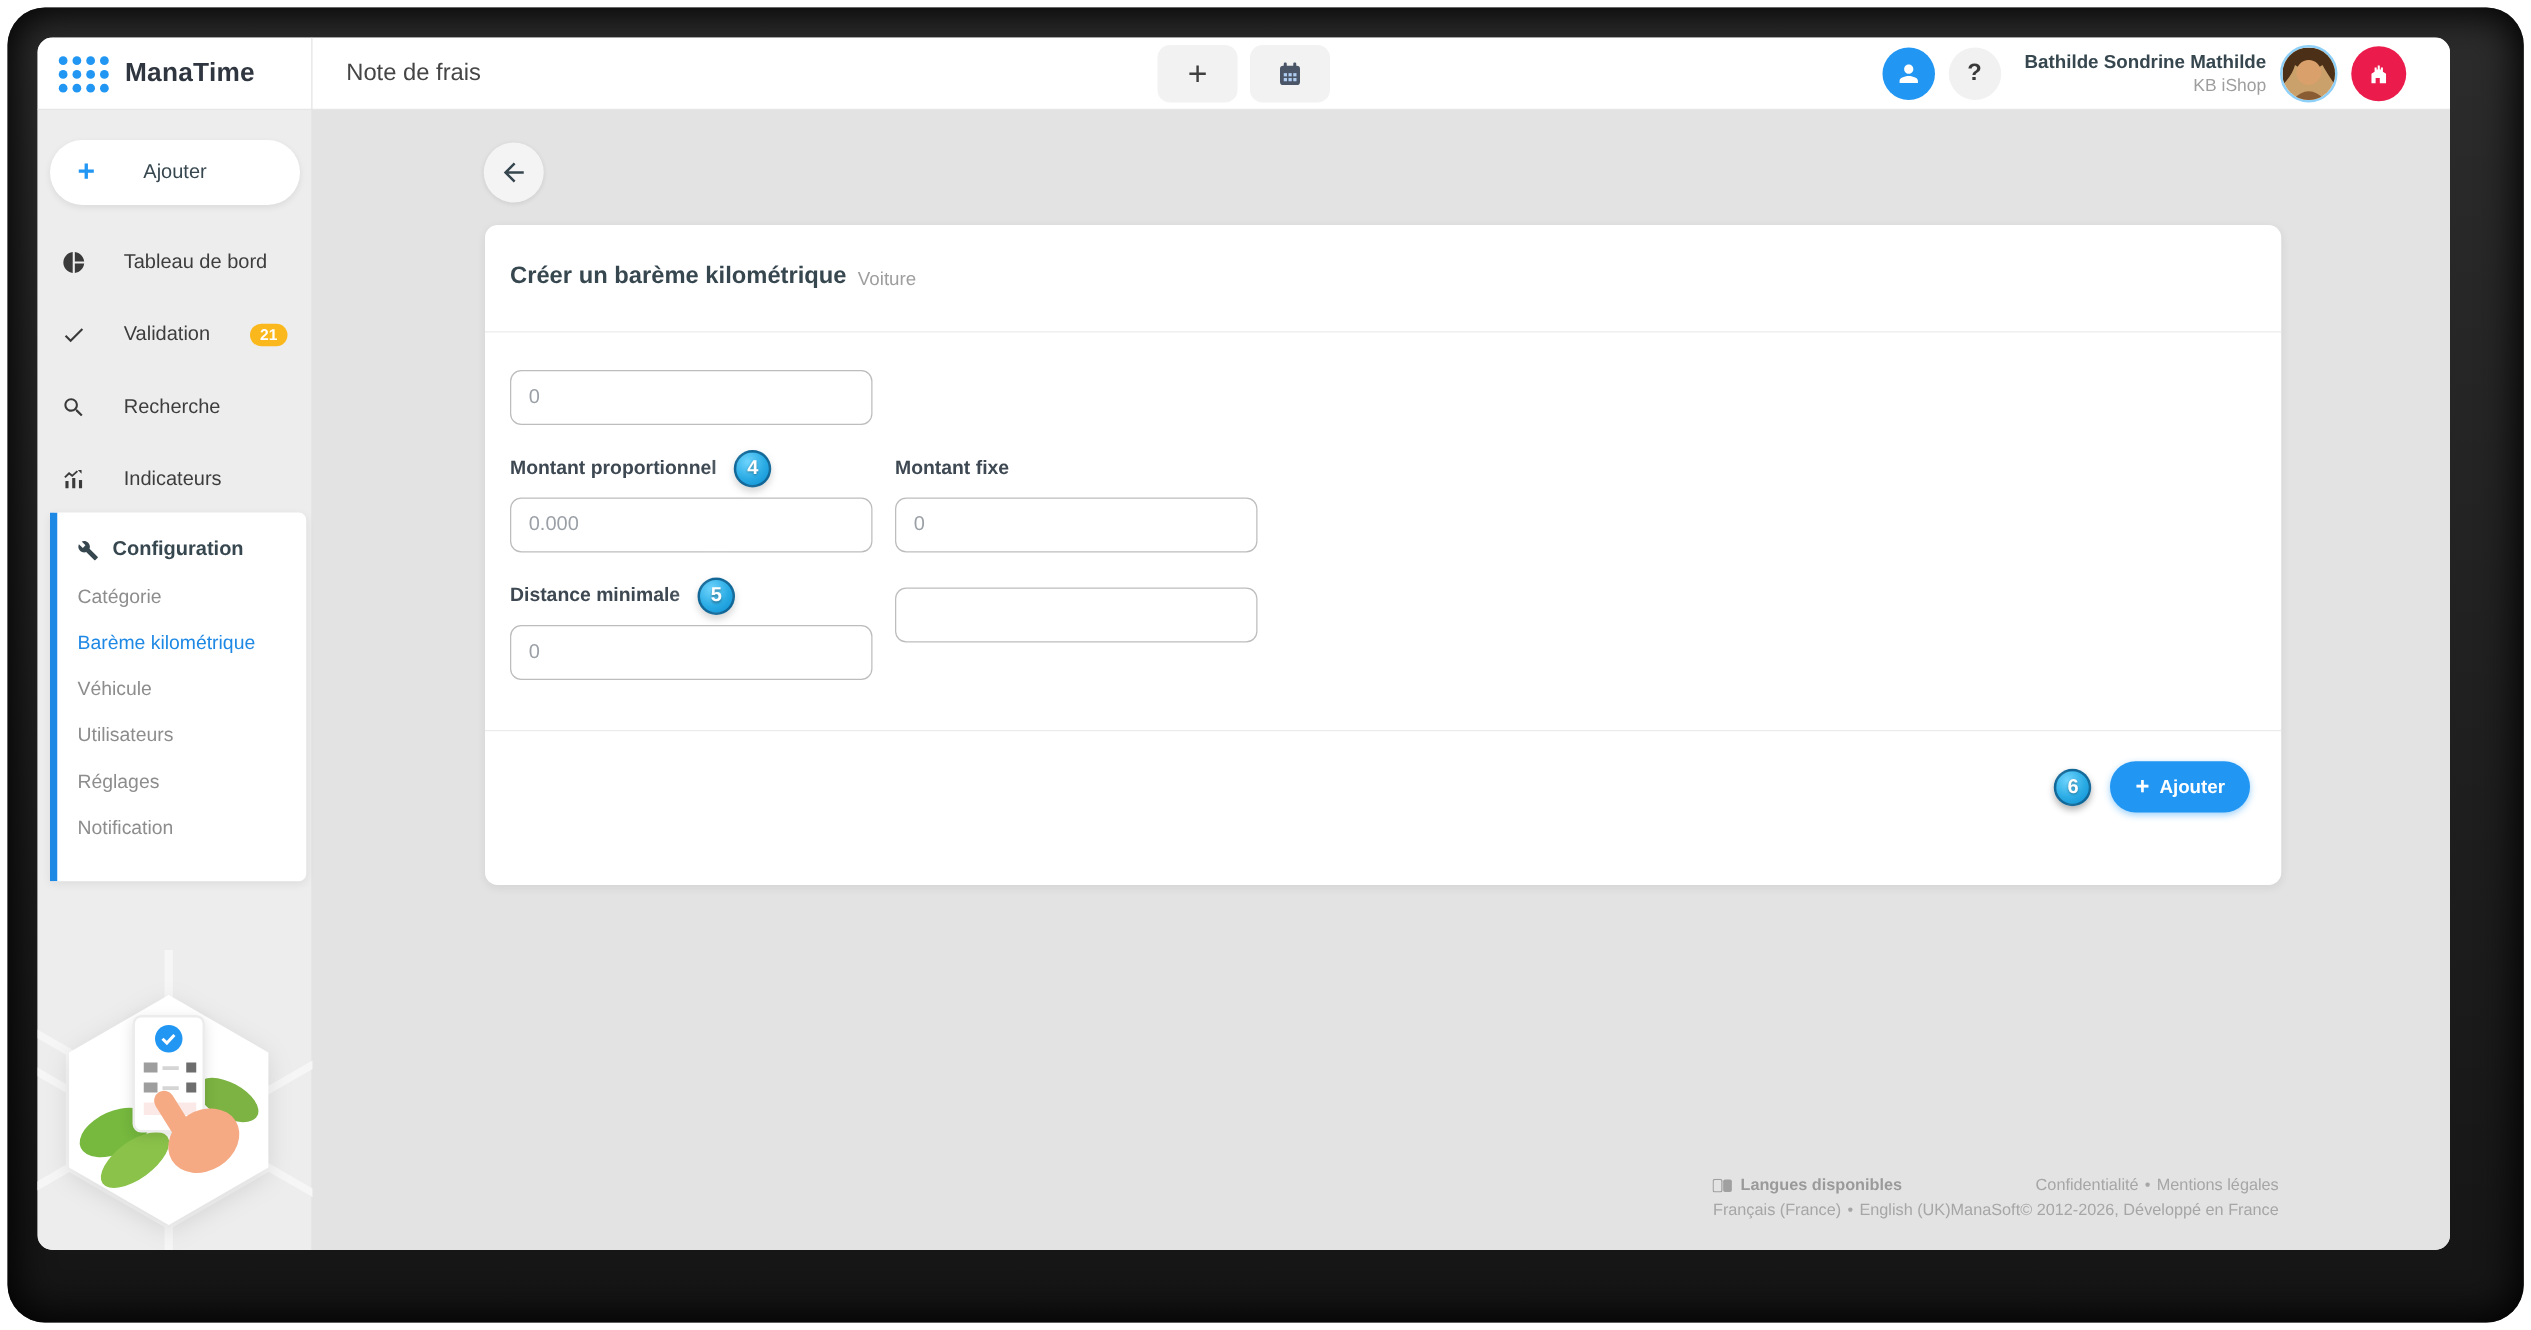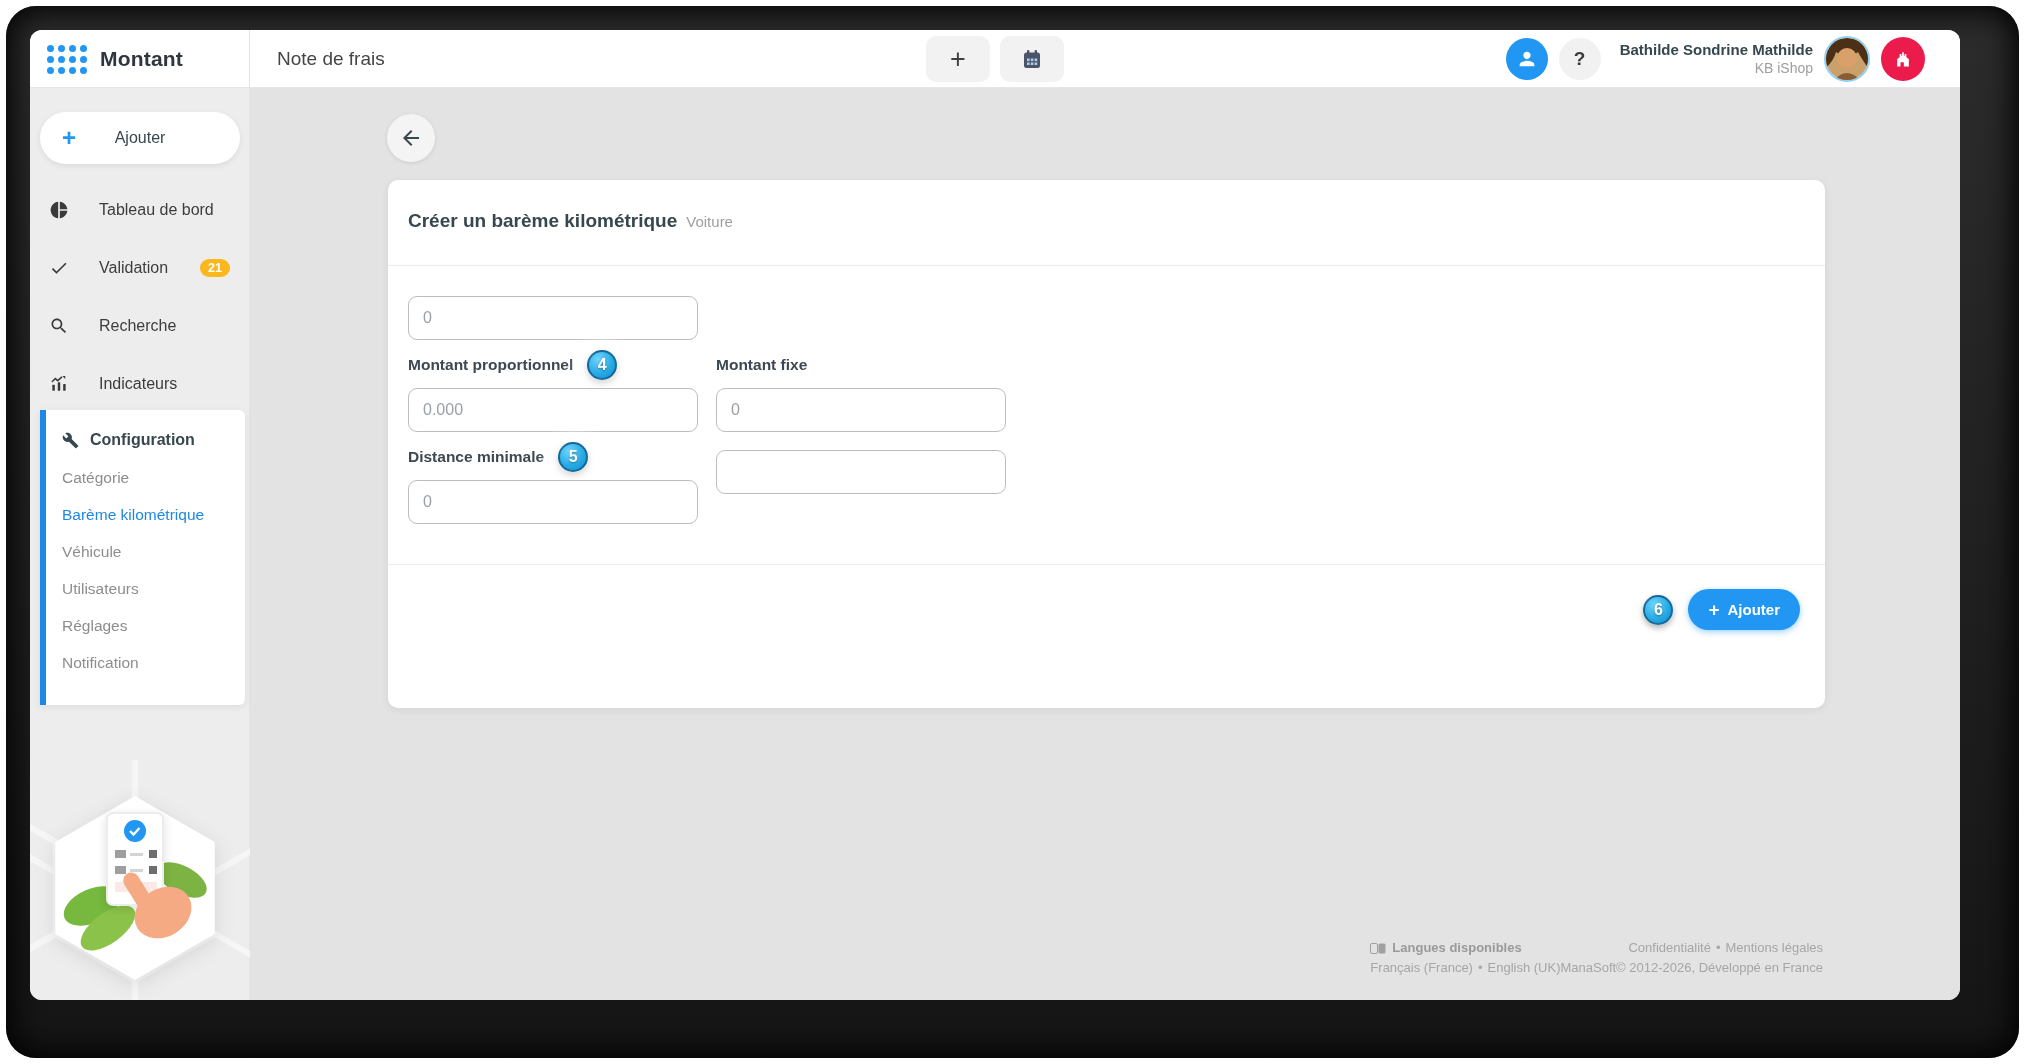--- a/index.html
+++ b/index.html
@@ -86,26 +86,26 @@
   .main { position:absolute; left:220px; top:58px; right:0; bottom:0; background:#e3e3e3; }
   .back-btn {
     position:absolute; left:137px; top:26px; width:48px; height:48px; border:none;
     border-radius:50%; background:#f4f4f4; box-shadow:0 1px 4px rgba(0,0,0,.10);
     display:flex; align-items:center; justify-content:center; cursor:pointer;
   }
   .card {
     position:absolute; left:138px; top:92px; width:1437px; height:528px;
     background:#fff; border-radius:10px; box-shadow:0 2px 8px rgba(0,0,0,.07);
   }
-  .card-head { padding:30px 20px 0 20px; display:flex; align-items:center; gap:9px; }
+  .card-head { padding:30px 20px 0 20px; display:flex; align-items:flex-end; gap:9px; }
   .card-title { font-size:19px; font-weight:700; color:#37474f; }
   .card-subtitle { font-size:15px; color:#9e9e9e; }
   .card-divider { border:none; border-top:1px solid #ececec; margin-top:33px; }
   .form-area { padding:22px 20px 0 20px; }
-  .form-row { display:flex; gap:18px; margin-top:10px; }
+  .form-row { display:flex; gap:18px; margin-top:20px; }
   .form-row:first-child { margin-top:0; }
   .field { width:290px; }
   .field-label-row { display:flex; align-items:center; height:30px; gap:14px; }
   .field-label { font-size:15.5px; font-weight:700; color:#3d4852; }
   .field input {
     margin-top:8px; width:290px; height:44px; border:1px solid #bdbdbd; border-radius:9px;
     padding:0 14px; font-size:16px; color:#616161; background:#fff; outline:none;
     font-family:"Liberation Sans","DejaVu Sans",sans-serif;
   }
   .field input::placeholder { color:#9aa0a6; opacity:1; }
@@ -153,21 +153,21 @@
           <i></i>
           <i></i>
           <i></i>
           <i></i>
           <i></i>
           <i></i>
           <i></i>
           <i></i>
           <i></i>
       </span>
-      <span class="logo-text">Montant</span>
+      <span class="logo-text">ManaTime</span>
     </div>
     <div class="page-title">Note de frais</div>
 
     <div class="header-center">
       <button class="sq-btn">
         <span class="plus-glyph">+</span>
       </button>
       <button class="sq-btn">
         <svg width="22" height="22" viewBox="0 0 22 22">
           <rect x="6" y="2" width="2.4" height="5" rx="1" fill="#4a5568"></rect>

